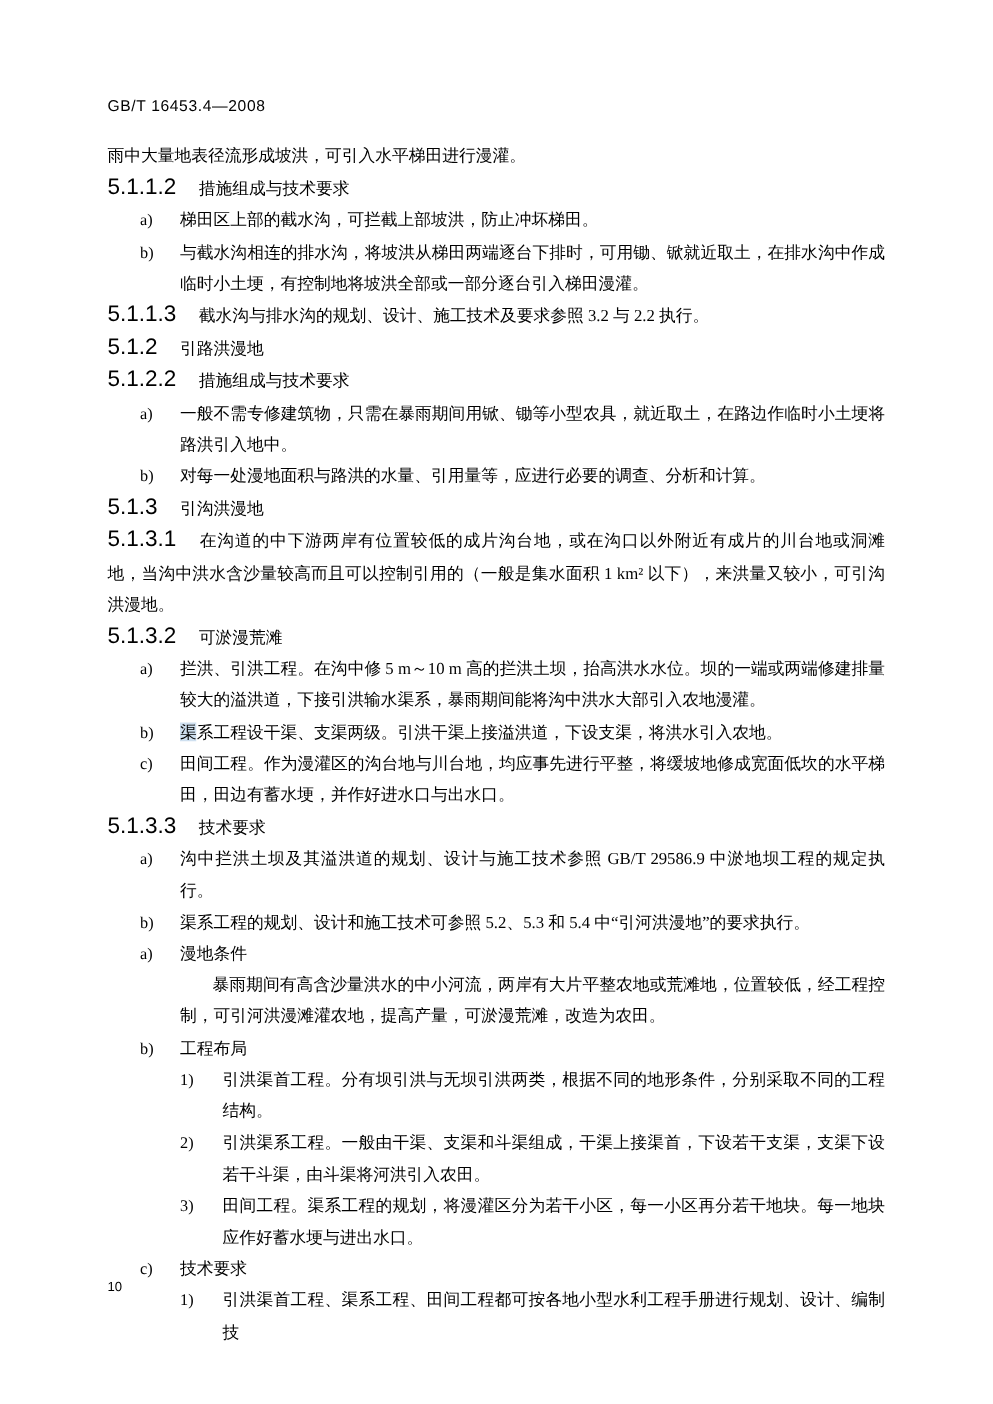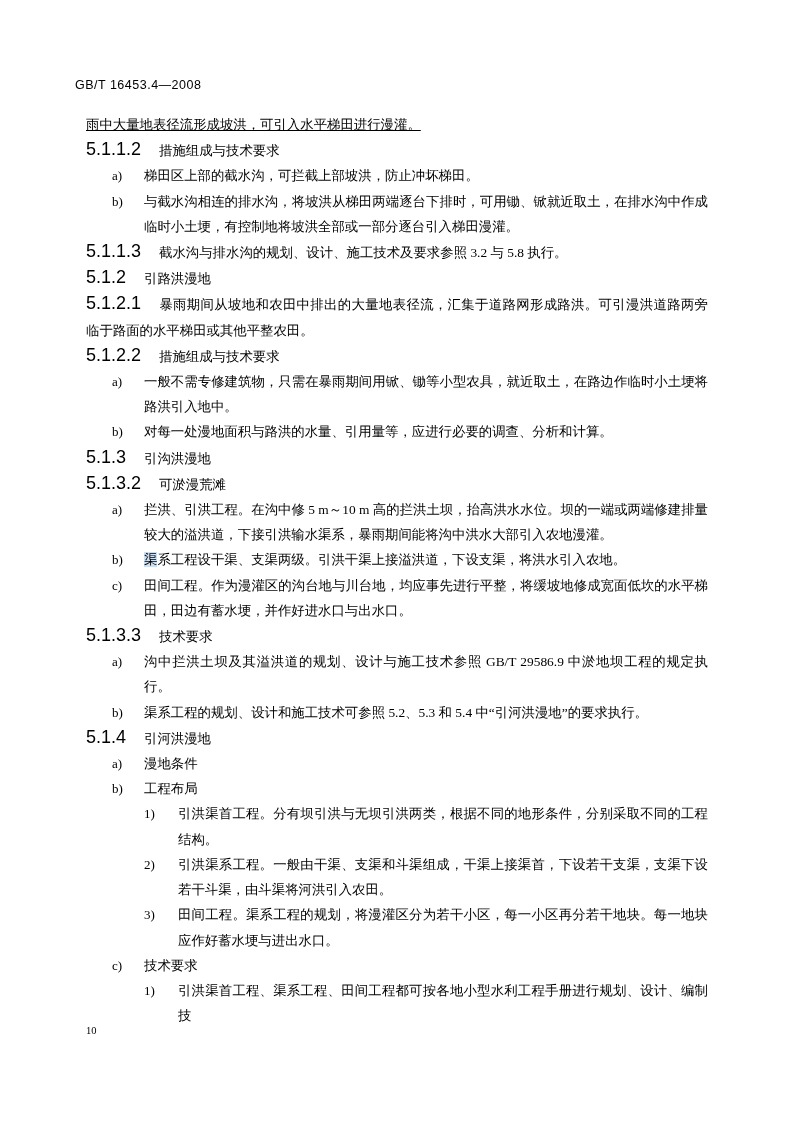--- a/index.html
+++ b/index.html
@@ -16,47 +16,47 @@
   .page {
     position: relative;
     width: 794px;
     height: 1123px;
     box-sizing: border-box;
     padding: 0;
   }
   .header {
     position: absolute;
     top: 78px;
-    left: 75px;
+    left: 86px;
     font-family: "Liberation Sans", "DejaVu Sans", sans-serif;
     font-size: 12.5px;
     letter-spacing: 0.5px;
   }
   .content {
     position: absolute;
     top: 112px;
     left: 86px;
     width: 622px;
   }
   .footer-page {
     position: absolute;
     bottom: 87px;
     left: 86px;
-    font-family: Liberation Serif, serif;
+    font-family: Liberation Sans, sans-serif;
     font-size: 10.5px;
     color: #000;
   }
   p {
     margin: 0;
     font-size: 13.4px;
     line-height: 25.2px;
     text-align: justify;
     text-justify: inter-ideograph;
   }
-  .lvl0 { margin-left: 0; text-decoration: underline; }
+  .lvl0 { margin-left: 0; }
   .sec-head {
     margin-left: 0;
     font-size: 13.4px;
     line-height: 25.2px;
   }
   .sec-head .num {
     font-family: "Liberation Sans", "DejaVu Sans", sans-serif;
     font-size: 18px;
   }
   .sec-head .gap {
@@ -111,40 +111,40 @@
     <p class="item">
         <span class="marker">a)</span>
         <span class="item-body">梯田区上部的截水沟，可拦截上部坡洪，防止冲坏梯田。</span>
       </p>
 
     <p class="item">
         <span class="marker">b)</span>
         <span class="item-body">与截水沟相连的排水沟，将坡洪从梯田两端逐台下排时，可用锄、锨就近取土，在排水沟中作成临时小土埂，有控制地将坡洪全部或一部分逐台引入梯田漫灌。</span>
       </p>
 
-    <p class="sec-head"><span class="num">5.1.1.3</span><span class="gap"></span><span>截水沟与排水沟的规划、设计、施工技术及要求参照 3.2 与 5.8 执行。</span></p>
+    <p class="sec-head"><span class="num">5.1.1.3</span><span class="gap"></span><span>截水沟与排水沟的规划、设计、施工技术及要求参照 3.2 与 2.2 执行。</span></p>
 
     <p class="sec-head"><span class="num">5.1.2</span><span class="gap"></span><span>引路洪漫地</span></p>
 
-    <p class="sec-head"><span class="num">5.1.2.1</span><span class="gap"></span><span>暴雨期间从坡地和农田中排出的大量地表径流，汇集于道路网形成路洪。可引漫洪道路两旁临于路面的水平梯田或其他平整农田。</span></p>
 
     <p class="sec-head"><span class="num">5.1.2.2</span><span class="gap"></span><span>措施组成与技术要求</span></p>
 
     <p class="item">
         <span class="marker">a)</span>
         <span class="item-body">一般不需专修建筑物，只需在暴雨期间用锨、锄等小型农具，就近取土，在路边作临时小土埂将路洪引入地中。</span>
       </p>
 
     <p class="item">
         <span class="marker">b)</span>
         <span class="item-body">对每一处漫地面积与路洪的水量、引用量等，应进行必要的调查、分析和计算。</span>
       </p>
 
     <p class="sec-head"><span class="num">5.1.3</span><span class="gap"></span><span>引沟洪漫地</span></p>
 
+    <p class="sec-head"><span class="num">5.1.3.1</span><span class="gap"></span><span>在沟道的中下游两岸有位置较低的成片沟台地，或在沟口以外附近有成片的川台地或洞滩地，当沟中洪水含沙量较高而且可以控制引用的（一般是集水面积 1 km² 以下），来洪量又较小，可引沟洪漫地。</span></p>
 
     <p class="sec-head"><span class="num">5.1.3.2</span><span class="gap"></span><span>可淤漫荒滩</span></p>
 
     <p class="item">
         <span class="marker">a)</span>
         <span class="item-body">拦洪、引洪工程。在沟中修 5 m～10 m 高的拦洪土坝，抬高洪水水位。坝的一端或两端修建排量较大的溢洪道，下接引洪输水渠系，暴雨期间能将沟中洪水大部引入农地漫灌。</span>
       </p>
 
     <p class="item">
         <span class="marker">b)</span>
@@ -161,27 +161,27 @@
     <p class="item">
         <span class="marker">a)</span>
         <span class="item-body">沟中拦洪土坝及其溢洪道的规划、设计与施工技术参照 GB/T 29586.9 中淤地坝工程的规定执行。</span>
       </p>
 
     <p class="item">
         <span class="marker">b)</span>
         <span class="item-body">渠系工程的规划、设计和施工技术可参照 5.2、5.3 和 5.4 中“引河洪漫地”的要求执行。</span>
       </p>
 
-    <p class="sec-head"><span class="num">5.1.4</span><span class="gap"></span><span>引河洪漫地</span></p>
 
     <p class="item">
         <span class="marker">a)</span>
         <span class="item-body">漫地条件</span>
       </p>
 
+    <p class="plain-indent">暴雨期间有高含沙量洪水的中小河流，两岸有大片平整农地或荒滩地，位置较低，经工程控制，可引河洪漫滩灌农地，提高产量，可淤漫荒滩，改造为农田。</p>
 
     <p class="item">
         <span class="marker">b)</span>
         <span class="item-body">工程布局</span>
       </p>
 
     <p class="item sub">
         <span class="marker">1)</span>
         <span class="item-body">引洪渠首工程。分有坝引洪与无坝引洪两类，根据不同的地形条件，分别采取不同的工程结构。</span>
       </p>

